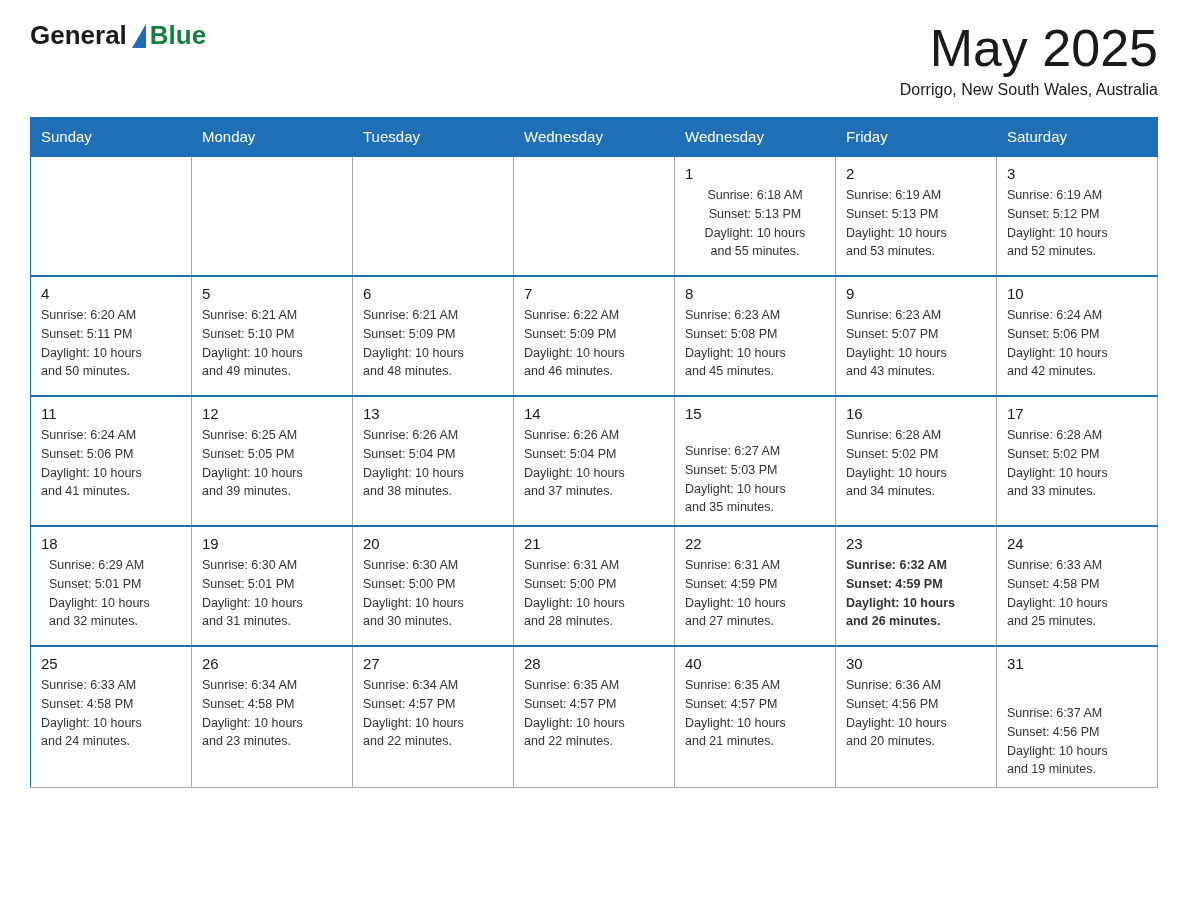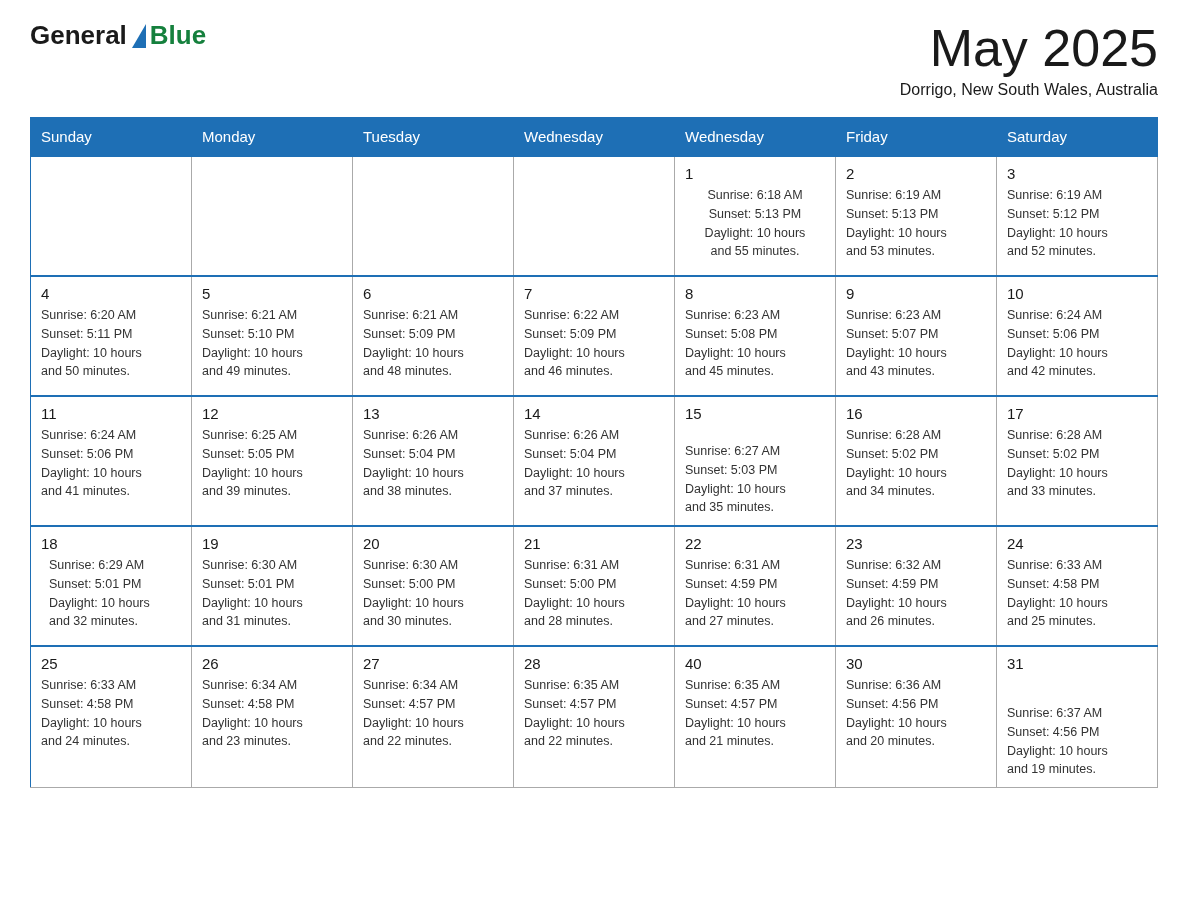--- a/index.html
+++ b/index.html
@@ -303,21 +303,21 @@
         </td>
         <td>
           <div class="day-number">22</div>
           <div class="day-info" style="white-space: pre-line;">Sunrise: 6:31 AM
 Sunset: 4:59 PM
 Daylight: 10 hours
 and 27 minutes.</div>
         </td>
         <td>
           <div class="day-number">23</div>
-          <div class="day-info" style="white-space: pre-line;">Sunrise: 6:32 AM
+          <div class="day-info" style="white-space: pre-line; font-weight: bold;">Sunrise: 6:32 AM
 Sunset: 4:59 PM
 Daylight: 10 hours
 and 26 minutes.</div>
         </td>
         <td>
           <div class="day-number">24</div>
           <div class="day-info" style="white-space: pre-line;">Sunrise: 6:33 AM
 Sunset: 4:58 PM
 Daylight: 10 hours
 and 25 minutes.</div>

